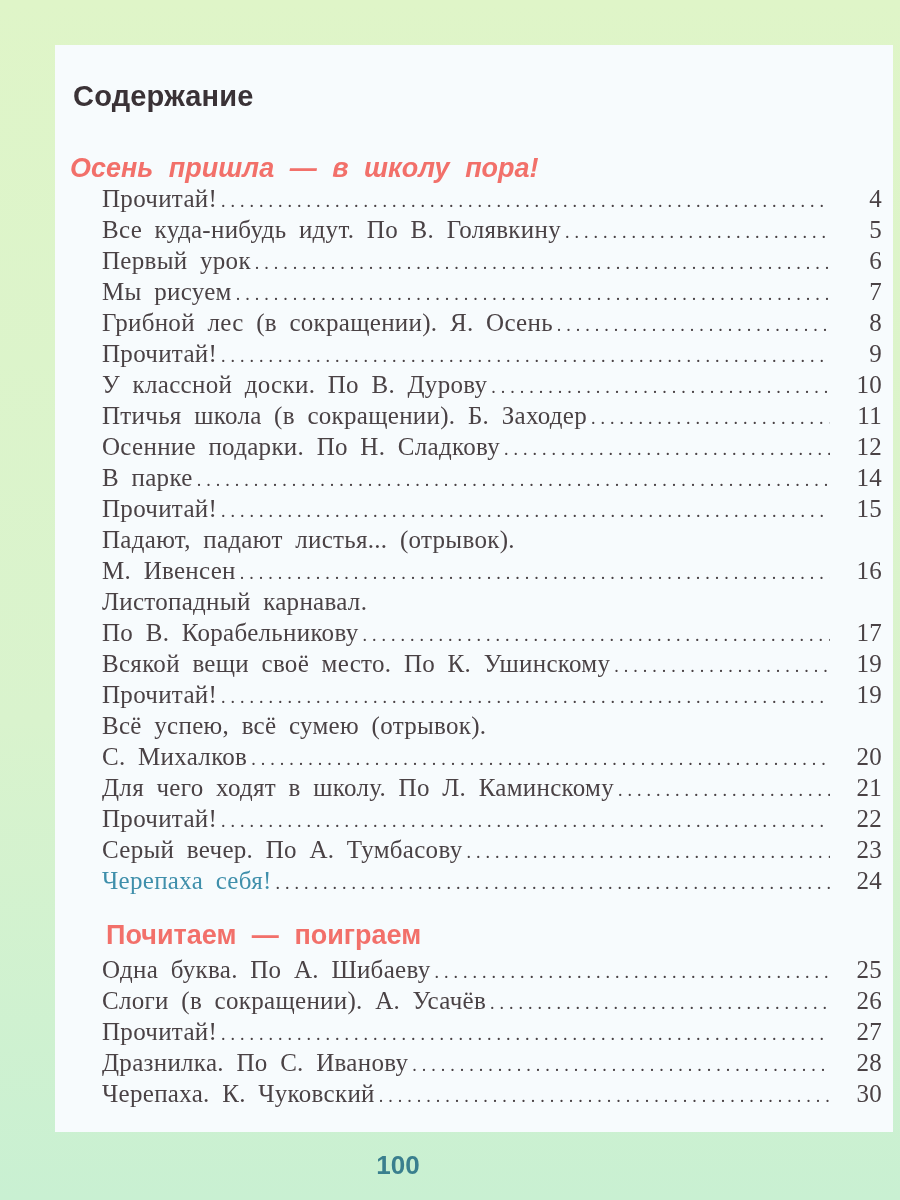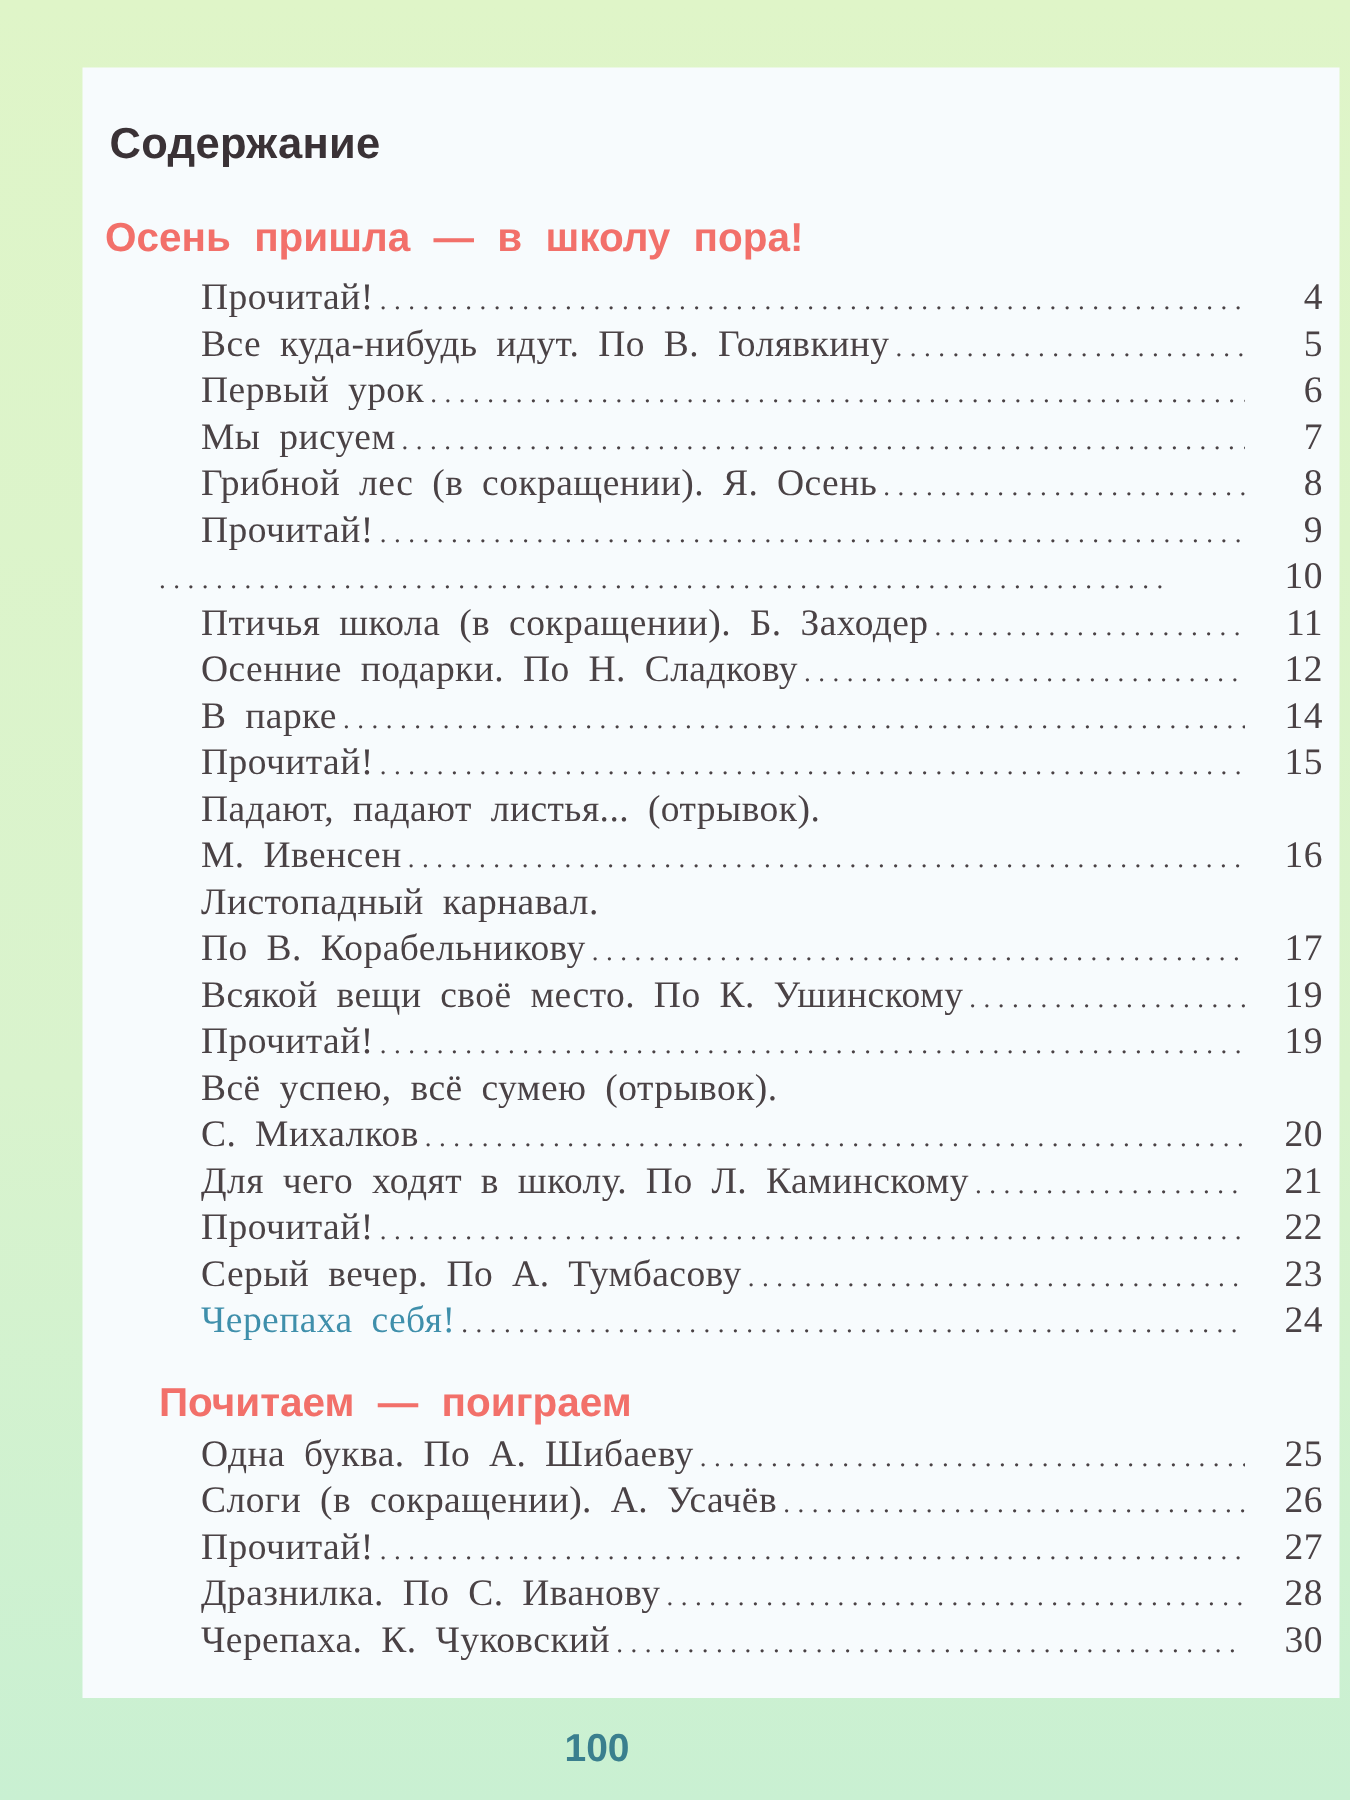--- a/index.html
+++ b/index.html
@@ -22,42 +22,42 @@
     position:absolute; left:70px;
     font-family:"Liberation Sans", "DejaVu Sans", sans-serif;
     font-weight:bold; font-size:27px; color:#f2706a; word-spacing:8px;
   }
   .toc { position:absolute; left:102px; width:780px; }
   .row {
     position:relative; height:31px; line-height:31px;
     font-size:25px; color:#4a4245; word-spacing:6px; letter-spacing:0.3px;
     display:flex; align-items:baseline;
   }
-  .row .text { white-space:nowrap;margin-left:32px; }
+  .row .text { white-space:nowrap; }
   .row .leader {
     flex:1; overflow:hidden; white-space:nowrap; margin:0 10px 0 4px;
     letter-spacing:5px; color:#4a4245; font-size:18px;
   }
   .row .page { width:42px; text-align:right; flex:none; }
   .row.cont .leader { visibility:hidden; }
   .row.check .text { color:#3f8fab; }
   .footer-page {
     position:absolute; left:0; width:796px; top:1150px; text-align:center;
     font-family:"Liberation Sans", "DejaVu Sans", sans-serif;
     font-weight:bold; font-size:26px; color:#3a7f8e;
   }
 </style>
 </head>
 <body>
 
 <div class="panel"></div>
 
 <div class="title">Содержание</div>
 
-<div class="section" style="top:143px;">Осень пришла — в школу пора!</div>
+<div class="section" style="top:153px;font-style:italic;">Осень пришла — в школу пора!</div>
 
 <div class="toc" style="top:183px;">
   <div class="row">
       <span class="text">Прочитай!</span>
       <span class="leader">.......................................................................</span>
       <span class="page">4</span>
     </div>
   <div class="row">
       <span class="text">Все куда-нибудь идут. По В. Голявкину</span>
       <span class="leader">.......................................................................</span>
@@ -77,20 +77,21 @@
       <span class="text">Грибной лес (в сокращении). Я. Осень</span>
       <span class="leader">.......................................................................</span>
       <span class="page">8</span>
     </div>
   <div class="row">
       <span class="text">Прочитай!</span>
       <span class="leader">.......................................................................</span>
       <span class="page">9</span>
     </div>
   <div class="row">
+      <span class="text">У классной доски. По В. Дурову</span>
       <span class="leader">.......................................................................</span>
       <span class="page">10</span>
     </div>
   <div class="row">
       <span class="text">Птичья школа (в сокращении). Б. Заходер</span>
       <span class="leader">.......................................................................</span>
       <span class="page">11</span>
     </div>
   <div class="row">
       <span class="text">Осенние подарки. По Н. Сладкову</span>

